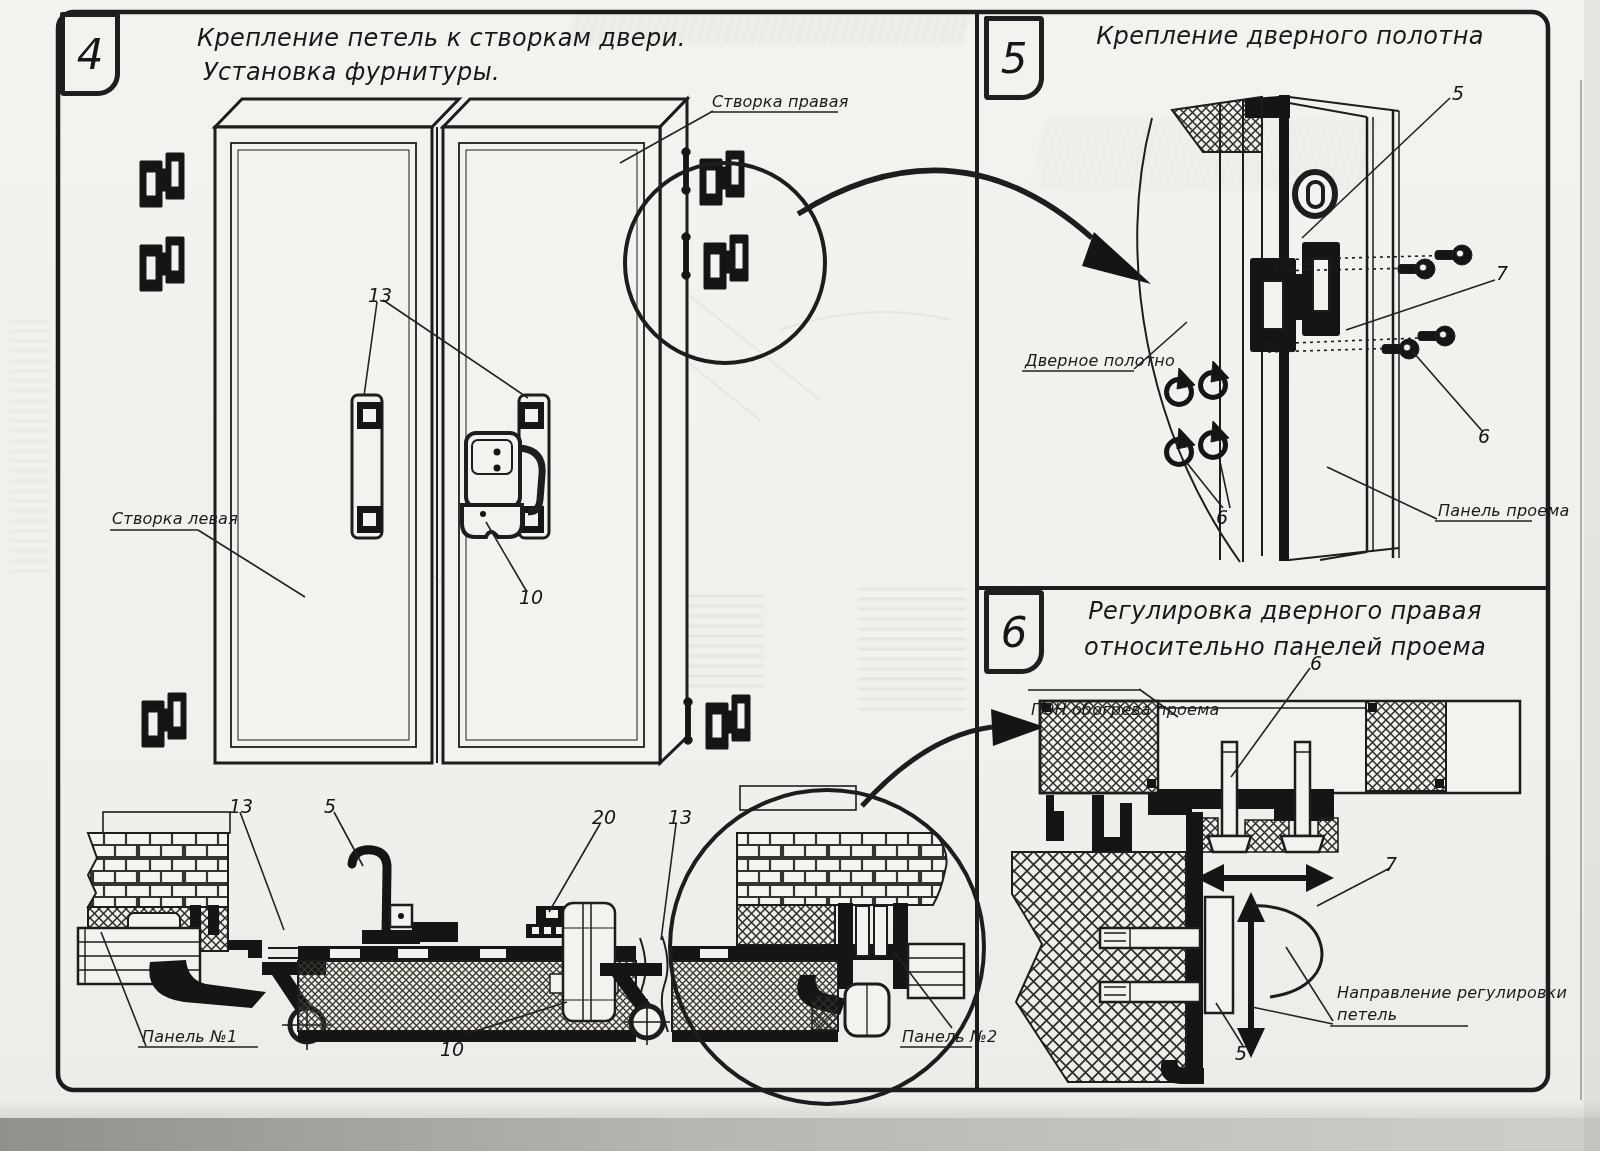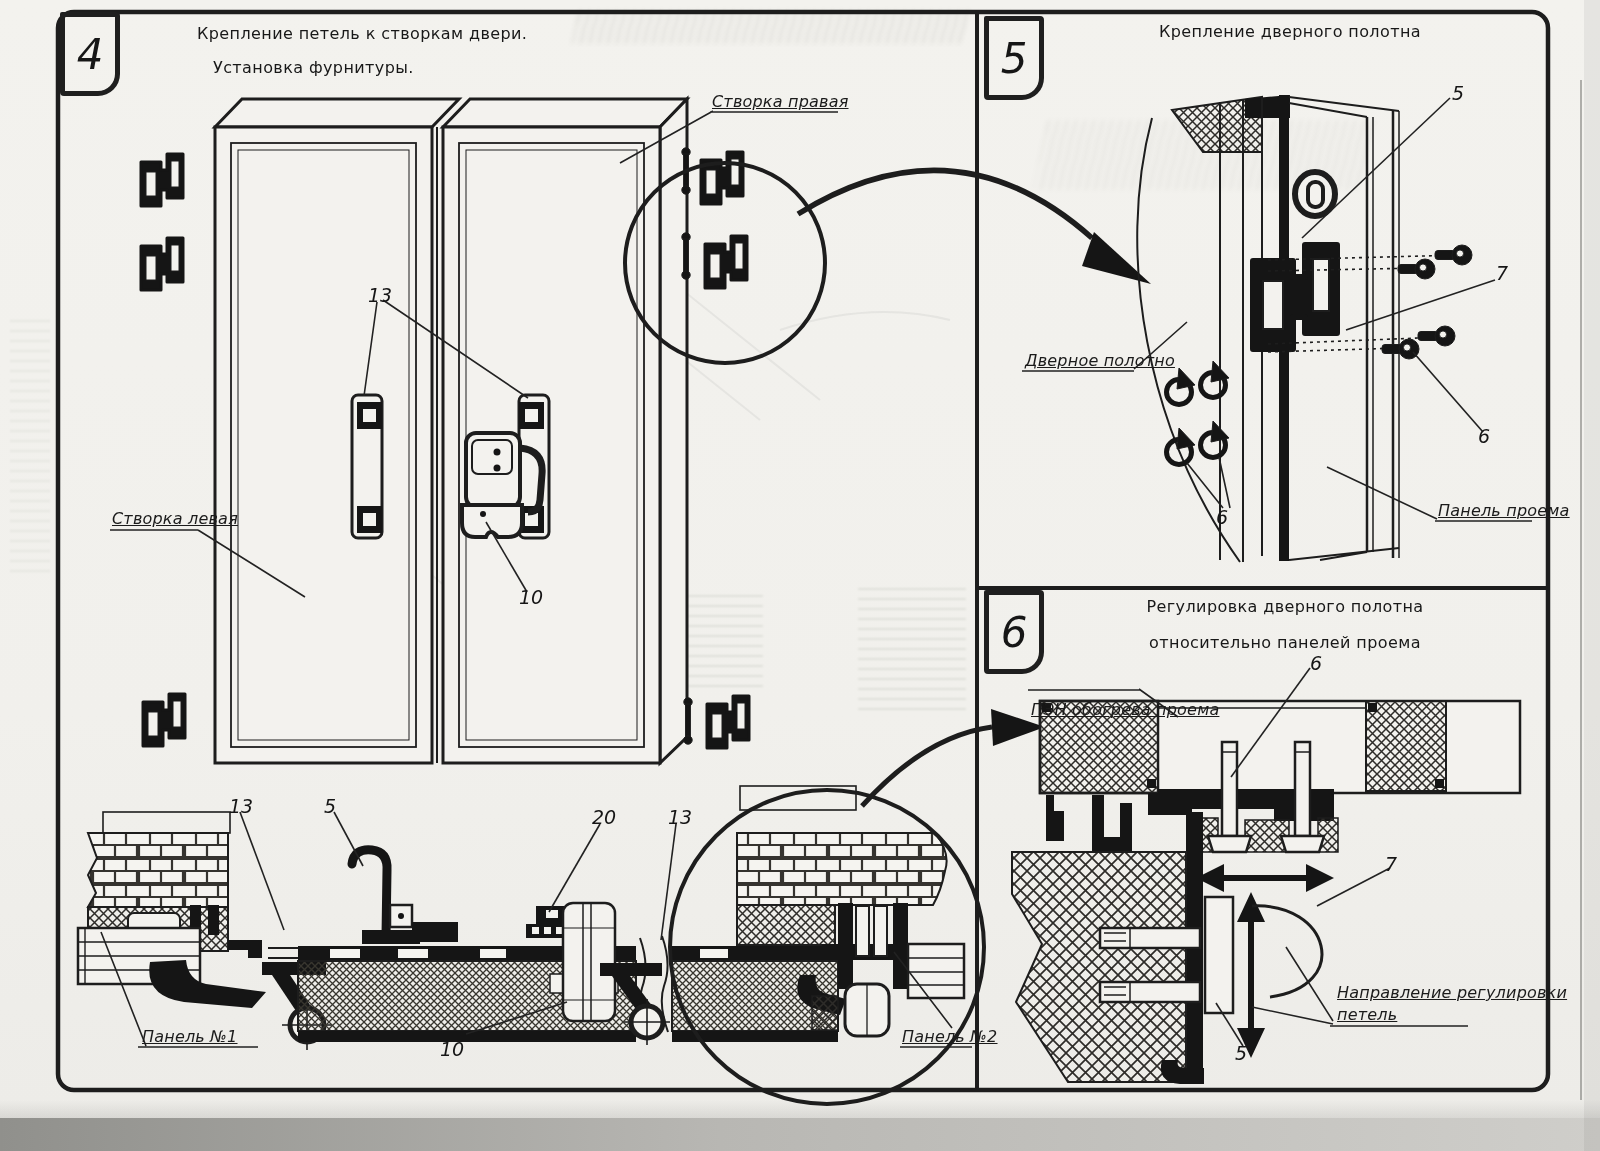--- a/index.html
+++ b/index.html
@@ -1,21 +1,21 @@
 <!DOCTYPE html>
 <html><head>
 <meta charset="utf-8">
 <style>
   html,body{margin:0;padding:0;background:#8a8a86;}
   .stage{position:relative;width:1600px;height:1151px;overflow:hidden;
          background:linear-gradient(180deg,#f3f2ee 0%,#f1f0ec 62%,#edece8 96%,#e7e6e1 100%);
          font-family:"DejaVu Sans",sans-serif;color:#1d1d1d;}
-  .title{position:absolute;font-size:16px;letter-spacing:.4px;color:#181818;white-space:nowrap;}
+  .title{position:absolute;font-style:italic;font-size:24px;letter-spacing:.4px;color:#181818;white-space:nowrap;}
   .title.ctr{text-align:center;white-space:normal;}
-  .lbl{position:absolute;font-style:italic;font-size:16px;letter-spacing:.2px;color:#1b1b1b;white-space:nowrap;text-decoration:underline;}
+  .lbl{position:absolute;font-style:italic;font-size:16px;letter-spacing:.2px;color:#1b1b1b;white-space:nowrap;}
   .co{position:absolute;font-style:italic;font-size:19px;color:#161616;white-space:nowrap;}
   .numbox{position:absolute;width:50px;height:74px;border:5px solid #1f1f1f;
           border-radius:2px 4px 22px 4px;display:flex;align-items:center;justify-content:center;
           font-style:italic;font-size:42px;color:#161616;}
   svg.art{position:absolute;left:0;top:0;}
   .ghost{position:absolute;pointer-events:none;}
   .gh-script{background:repeating-linear-gradient(92deg, rgba(100,100,92,.30) 0 3px, transparent 3px 9px);
              filter:blur(2.5px);opacity:.45;transform:skewX(-12deg);}
   .gh-lines{background:repeating-linear-gradient(180deg, rgba(108,118,102,.30) 0 2px, transparent 2px 10px);
             filter:blur(1.2px);opacity:.45;}
@@ -305,23 +305,23 @@
       <path d="M1330,1026 H1468 M1333,1021 L1286,947 M1333,1024 L1252,1007"></path>
       <path d="M1243,1046 L1216,1003"></path>
     </g>
   </svg>
 
   <div class="numbox" style="left:60px;top:12px;">4</div>
   <div class="numbox" style="left:984px;top:16px;">5</div>
   <div class="numbox" style="left:984px;top:590px;">6</div>
 
   <div class="title" style="left:197px;top:24px;">Крепление петель к створкам двери.</div>
-  <div class="title" style="left:213px;top:58px;">Установка фурнитуры.</div>
+  <div class="title" style="left:203px;top:58px;">Установка фурнитуры.</div>
   <div class="title ctr" style="left:1080px;top:22px;width:420px;">Крепление дверного полотна</div>
-  <div class="title ctr" style="left:1070px;top:597px;width:430px;">Регулировка дверного полотна</div>
+  <div class="title ctr" style="left:1070px;top:597px;width:430px;">Регулировка дверного правая</div>
   <div class="title ctr" style="left:1070px;top:633px;width:430px;">относительно панелей проема</div>
 
   <div class="lbl" style="left:712px;top:92px;">Створка правая</div>
   <div class="lbl" style="left:112px;top:509px;">Створка левая</div>
   <div class="lbl" style="left:142px;top:1027px;">Панель №1</div>
   <div class="lbl" style="left:902px;top:1027px;">Панель №2</div>
   <div class="lbl" style="left:1025px;top:351px;text-align:center;">Дверное полотно</div>
   <div class="lbl" style="left:1438px;top:501px;">Панель проема</div>
   <div class="lbl" style="left:1031px;top:668px;margin-top:32px;">ПЭН обогрева проема</div>
   <div class="lbl" style="left:1337px;top:983px;">Направление регулировки</div>

